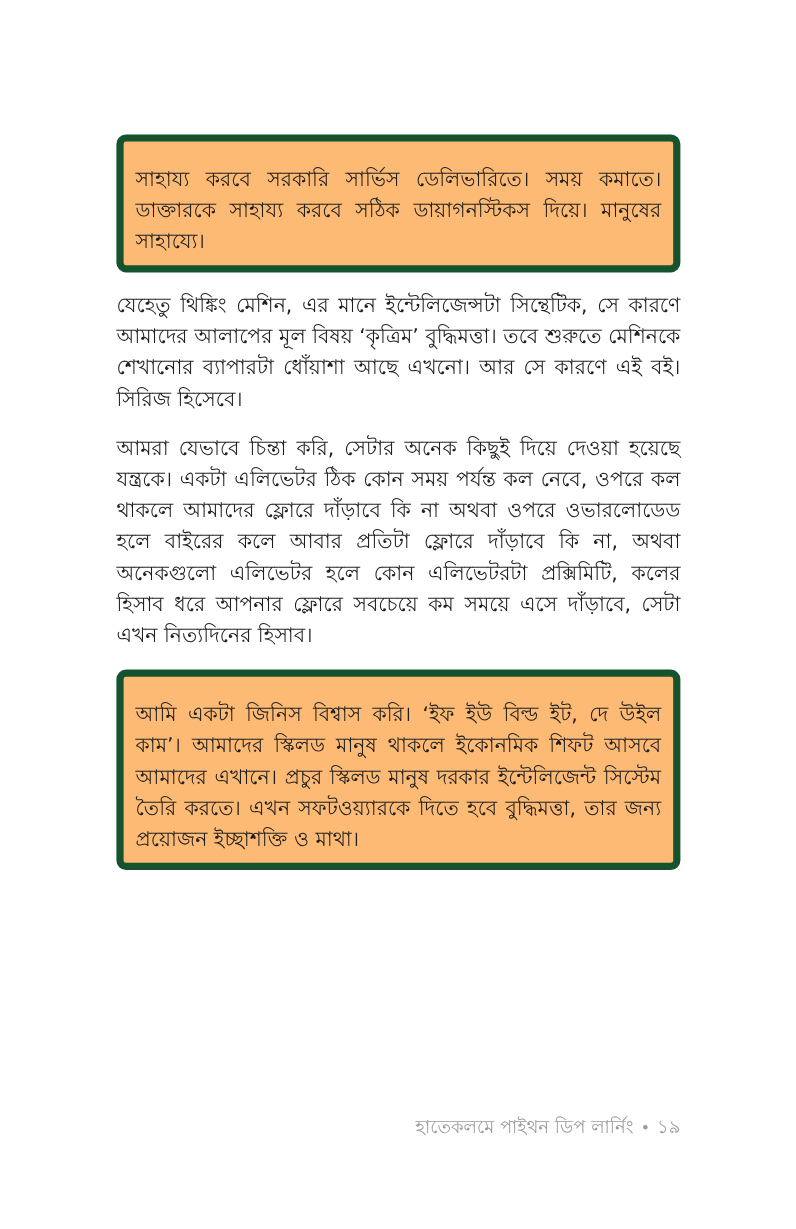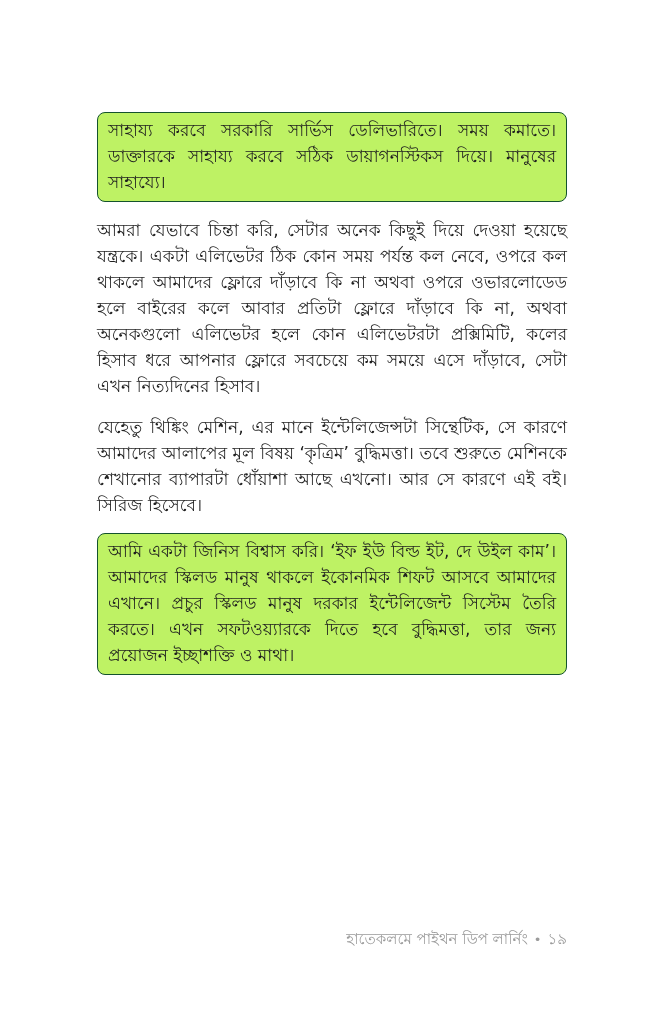--- a/index.html
+++ b/index.html
@@ -23,24 +23,24 @@
   }
   .body-text {
     font-size: 17px;
     line-height: 26px;
     color: #1f1f1f;
     text-align: justify;
     text-justify: inter-word;
     margin: 0 0 15px 0;
   }
   .callout {
-    background: #bef264;
-    border: 1px solid #14532d;
+    background: #fdba74;
+    border: 6px solid #14532d;
     border-radius: 8px;
-    padding: 4px 10px 6px 10px;
+    padding: 19px 10px 6px 10px;
     margin: 0 0 15px 0;
     box-sizing: border-box;
   }
   .callout p {
     margin: 0;
   }
   .footer {
     position: absolute;
     right: 96px;
     top: 928px;
@@ -60,23 +60,23 @@
 <body>
 
 <div class="page">
 
   <div class="content">
 
     <div class="callout body-text">
       <p>সাহায্য করবে সরকারি সার্ভিস ডেলিভারিতে। সময় কমাতে। ডাক্তারকে সাহায্য করবে সঠিক ডায়াগনস্টিকস দিয়ে। মানুষের সাহায্যে।</p>
     </div>
 
+    <p class="body-text">যেহেতু থিঙ্কিং মেশিন, এর মানে ইন্টেলিজেন্সটা সিন্থেটিক, সে কারণে আমাদের আলাপের মূল বিষয় ‘কৃত্রিম’ বুদ্ধিমত্তা। তবে শুরুতে মেশিনকে শেখানোর ব্যাপারটা ধোঁয়াশা আছে এখনো। আর সে কারণে এই বই। সিরিজ হিসেবে।</p>
+
     <p class="body-text">আমরা যেভাবে চিন্তা করি, সেটার অনেক কিছুই দিয়ে দেওয়া হয়েছে যন্ত্রকে। একটা এলিভেটর ঠিক কোন সময় পর্যন্ত কল নেবে, ওপরে কল থাকলে আমাদের ফ্লোরে দাঁড়াবে কি না অথবা ওপরে ওভারলোডেড হলে বাইরের কলে আবার প্রতিটা ফ্লোরে দাঁড়াবে কি না, অথবা অনেকগুলো এলিভেটর হলে কোন এলিভেটরটা প্রক্সিমিটি, কলের হিসাব ধরে আপনার ফ্লোরে সবচেয়ে কম সময়ে এসে দাঁড়াবে, সেটা এখন নিত্যদিনের হিসাব।</p>
-
-    <p class="body-text">যেহেতু থিঙ্কিং মেশিন, এর মানে ইন্টেলিজেন্সটা সিন্থেটিক, সে কারণে আমাদের আলাপের মূল বিষয় ‘কৃত্রিম’ বুদ্ধিমত্তা। তবে শুরুতে মেশিনকে শেখানোর ব্যাপারটা ধোঁয়াশা আছে এখনো। আর সে কারণে এই বই। সিরিজ হিসেবে।</p>
 
     <div class="callout body-text">
       <p>আমি একটা জিনিস বিশ্বাস করি। ‘ইফ ইউ বিল্ড ইট, দে উইল কাম’। আমাদের স্কিলড মানুষ থাকলে ইকোনমিক শিফট আসবে আমাদের এখানে। প্রচুর স্কিলড মানুষ দরকার ইন্টেলিজেন্ট সিস্টেম তৈরি করতে। এখন সফটওয়্যারকে দিতে হবে বুদ্ধিমত্তা, তার জন্য প্রয়োজন ইচ্ছাশক্তি ও মাথা।</p>
     </div>
 
 
   </div>
 
   <div class="footer">
     <span>হাতেকলমে পাইথন ডিপ লার্নিং</span><span class="sep">•</span><span>১৯</span>

